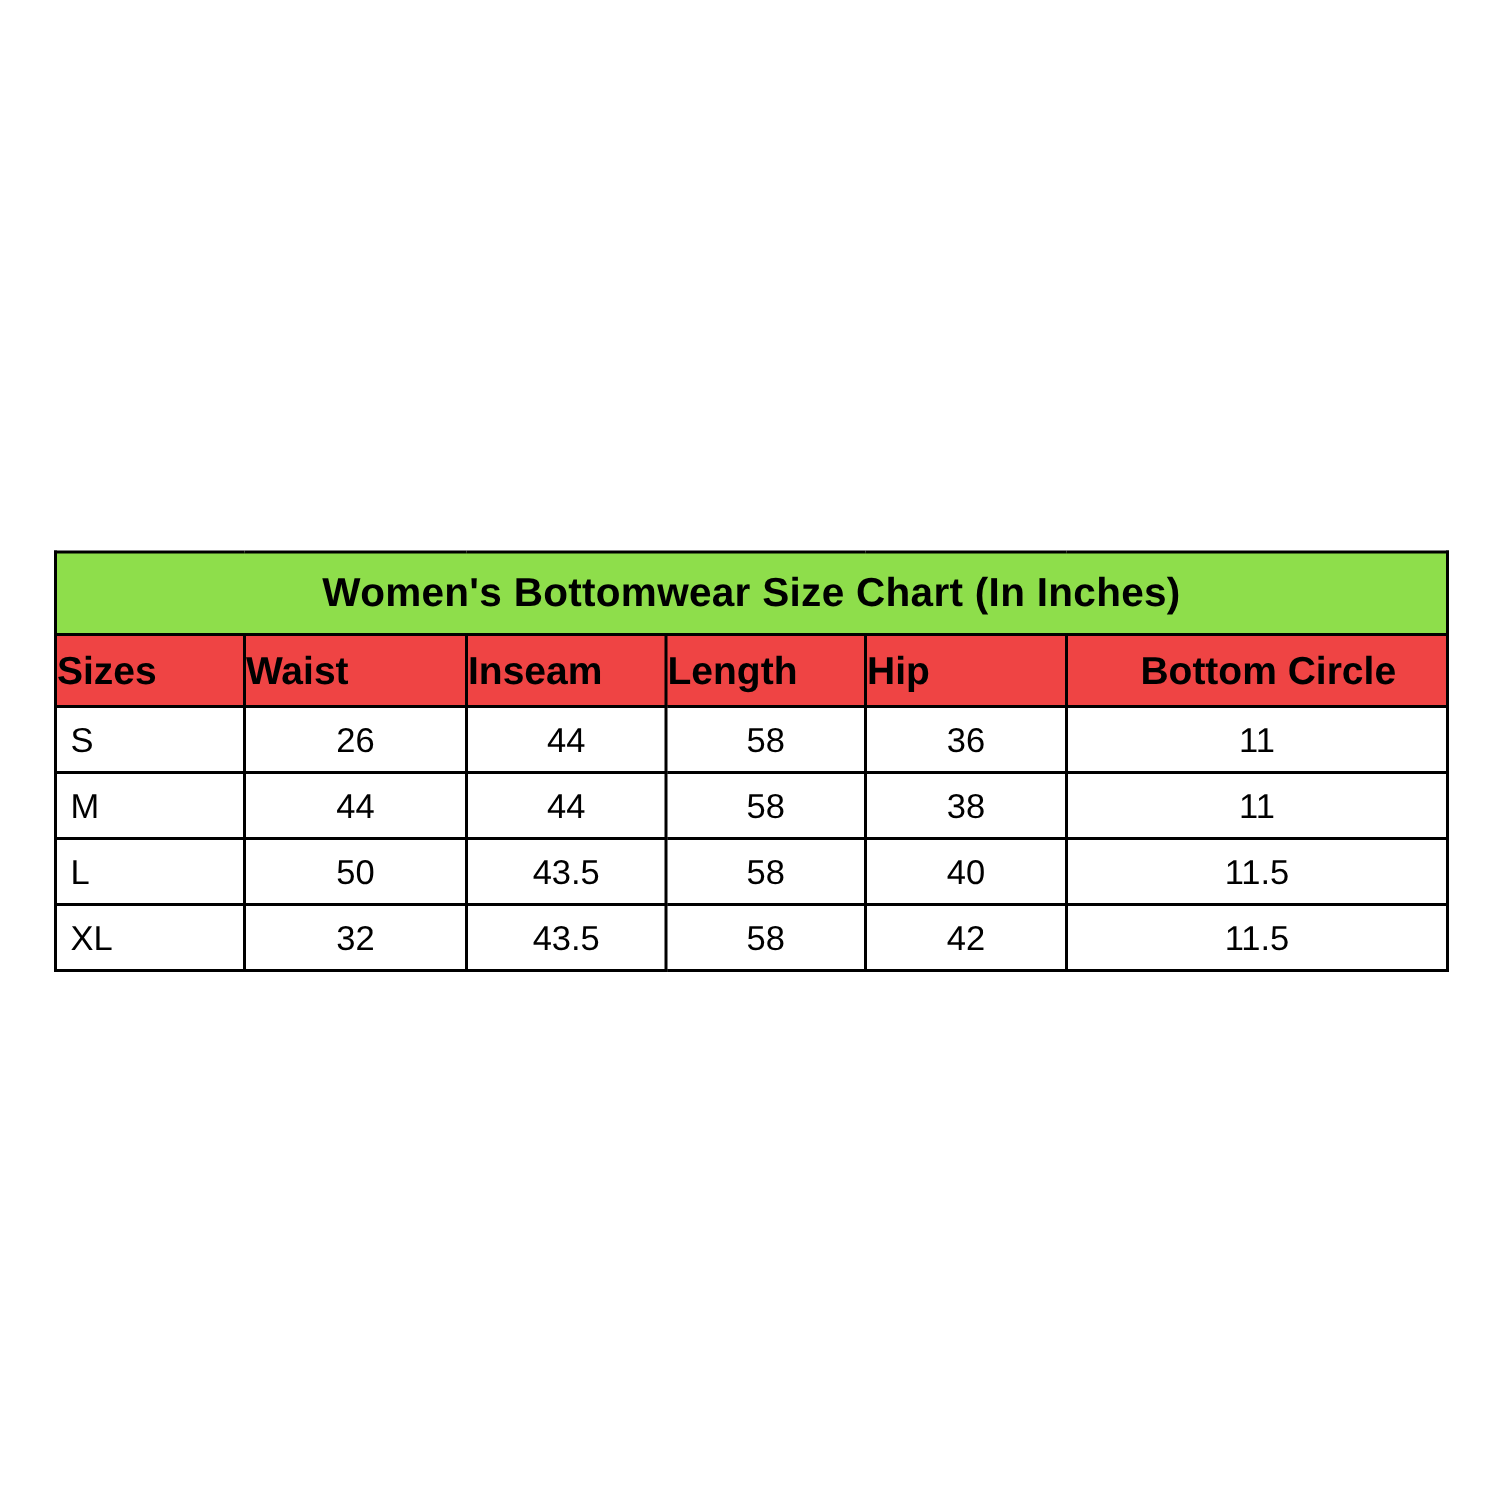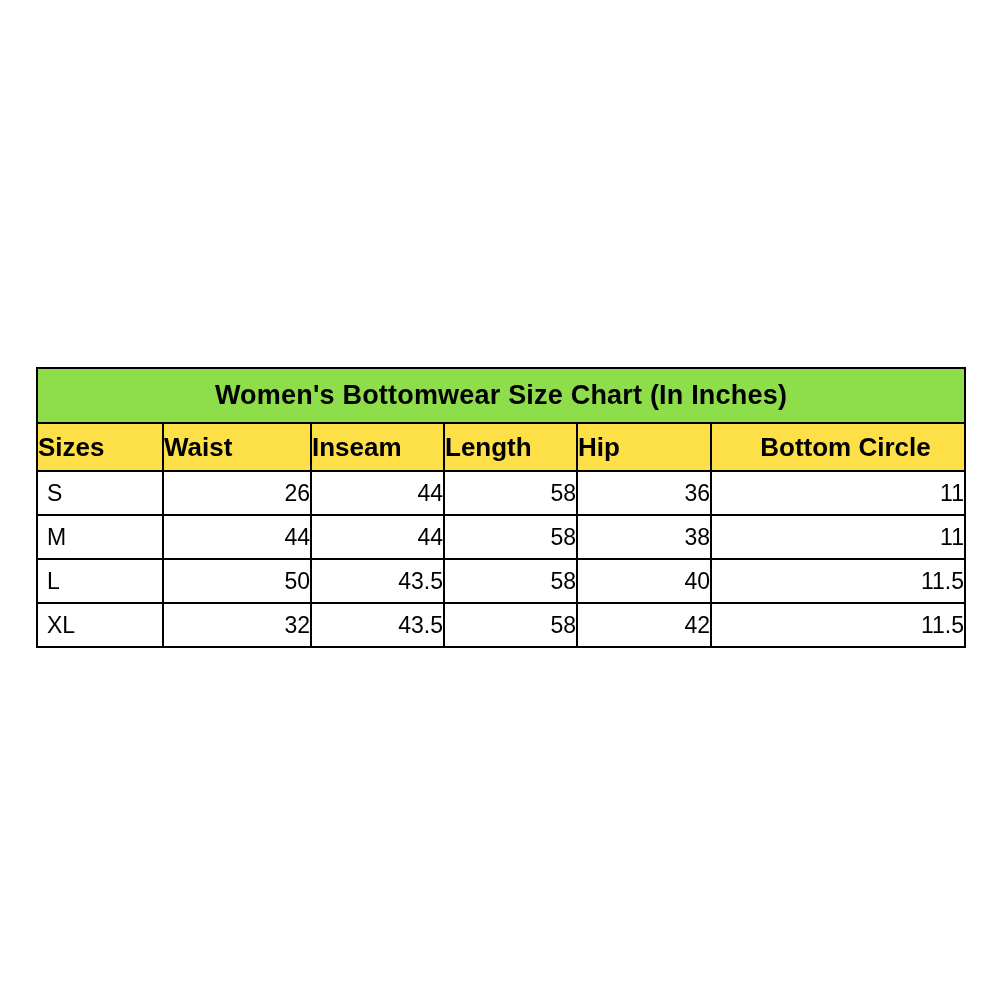--- a/index.html
+++ b/index.html
@@ -36,40 +36,40 @@
     background: #8ede4b;
     text-align: center;
     font-size: 27px;
     font-weight: bold;
     color: #000000;
     height: 53px;
     line-height: 53px;
     letter-spacing: 0.2px;
   }
   .head-cell {
-    background: #fde047;
+    background: #ef4444;
     font-size: 26px;
     font-weight: bold;
     color: #000000;
     height: 46px;
     line-height: 46px;
     text-align: left;
     padding-left: 9px;
   }
   .head-cell.center {
     text-align: center;
     padding-left: 15px;
   }
   .body-cell {
     background: #ffffff;
     font-size: 23px;
     color: #000000;
     height: 42px;
     line-height: 42px;
-    text-align: right;
+    text-align: center;
   }
   .body-cell.size-label {
     text-align: left;
     padding-left: 9px;
   }
   col.c0 { width: 126px; }
   col.c1 { width: 148px; }
   col.c2 { width: 133px; }
   col.c3 { width: 133px; }
   col.c4 { width: 134px; }

